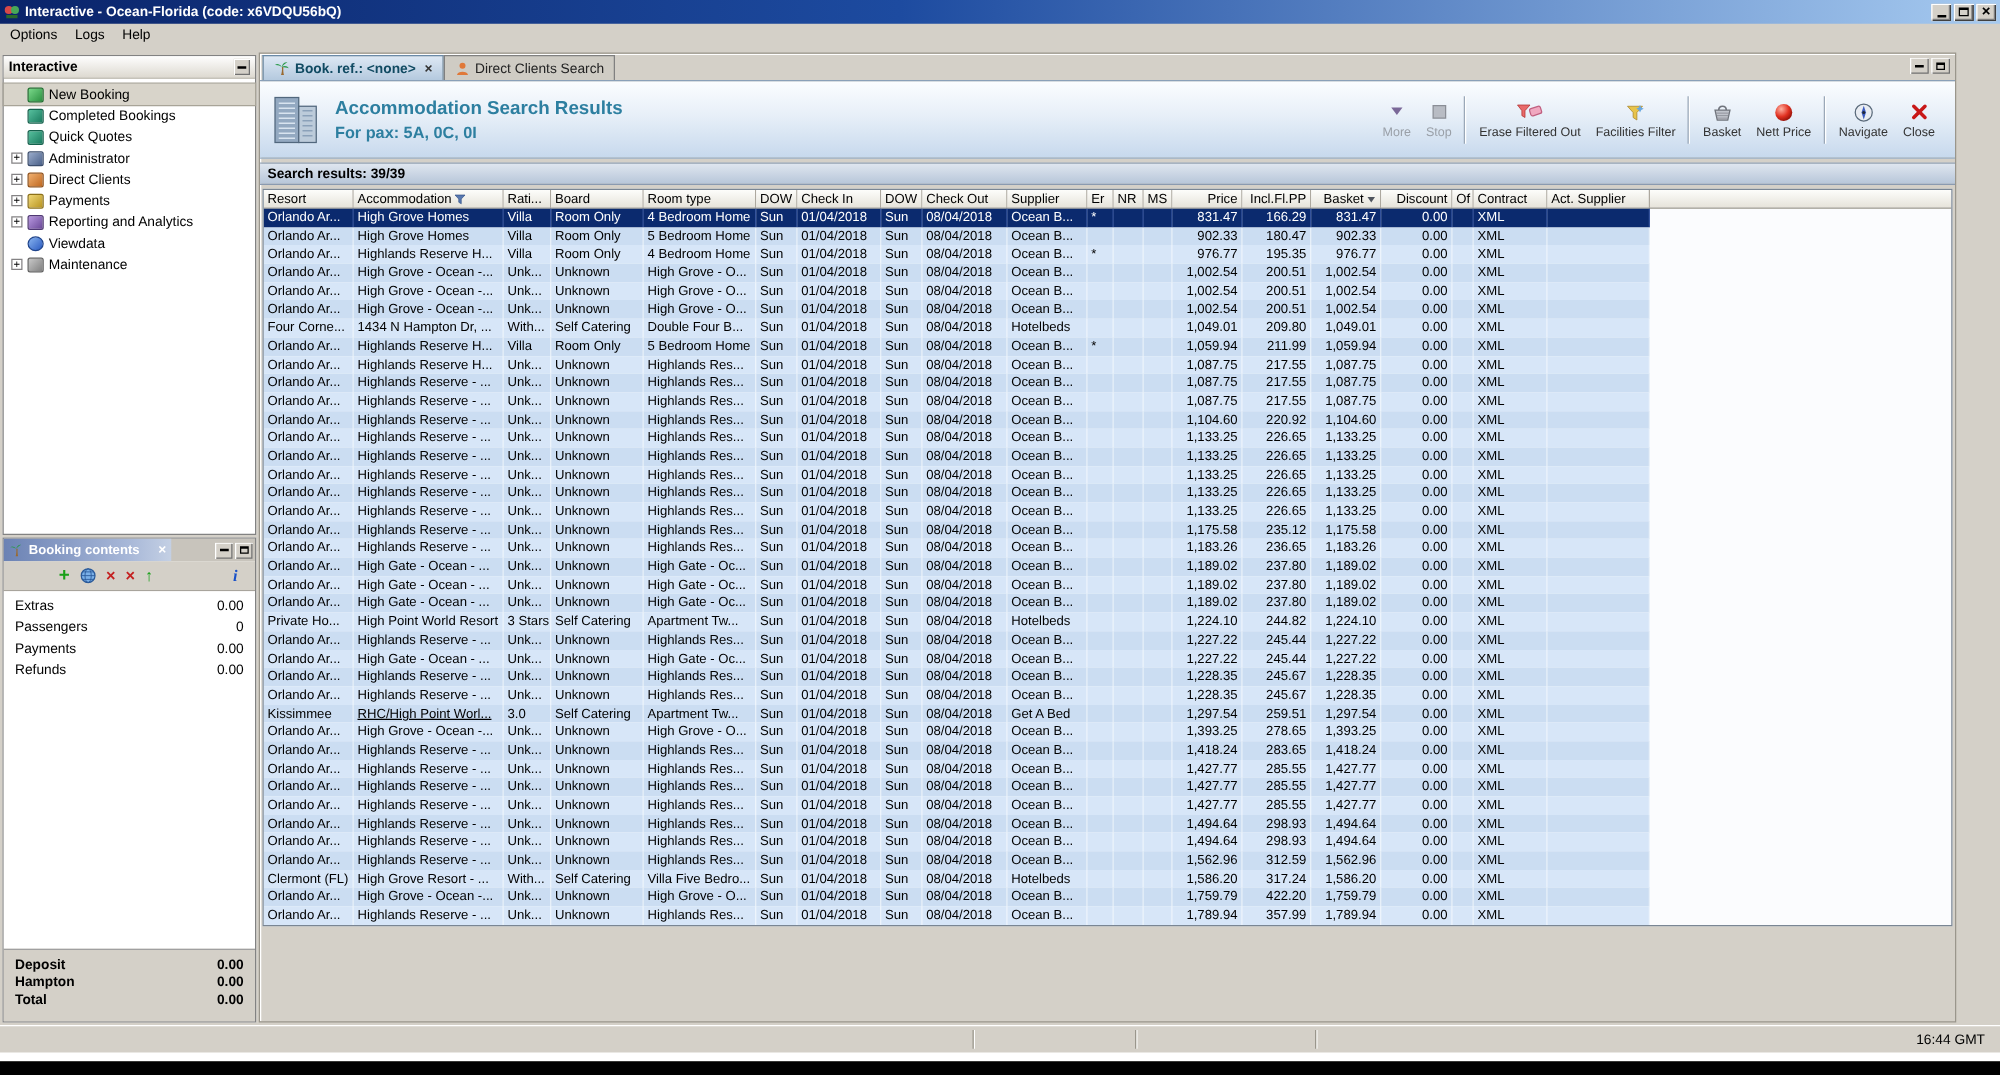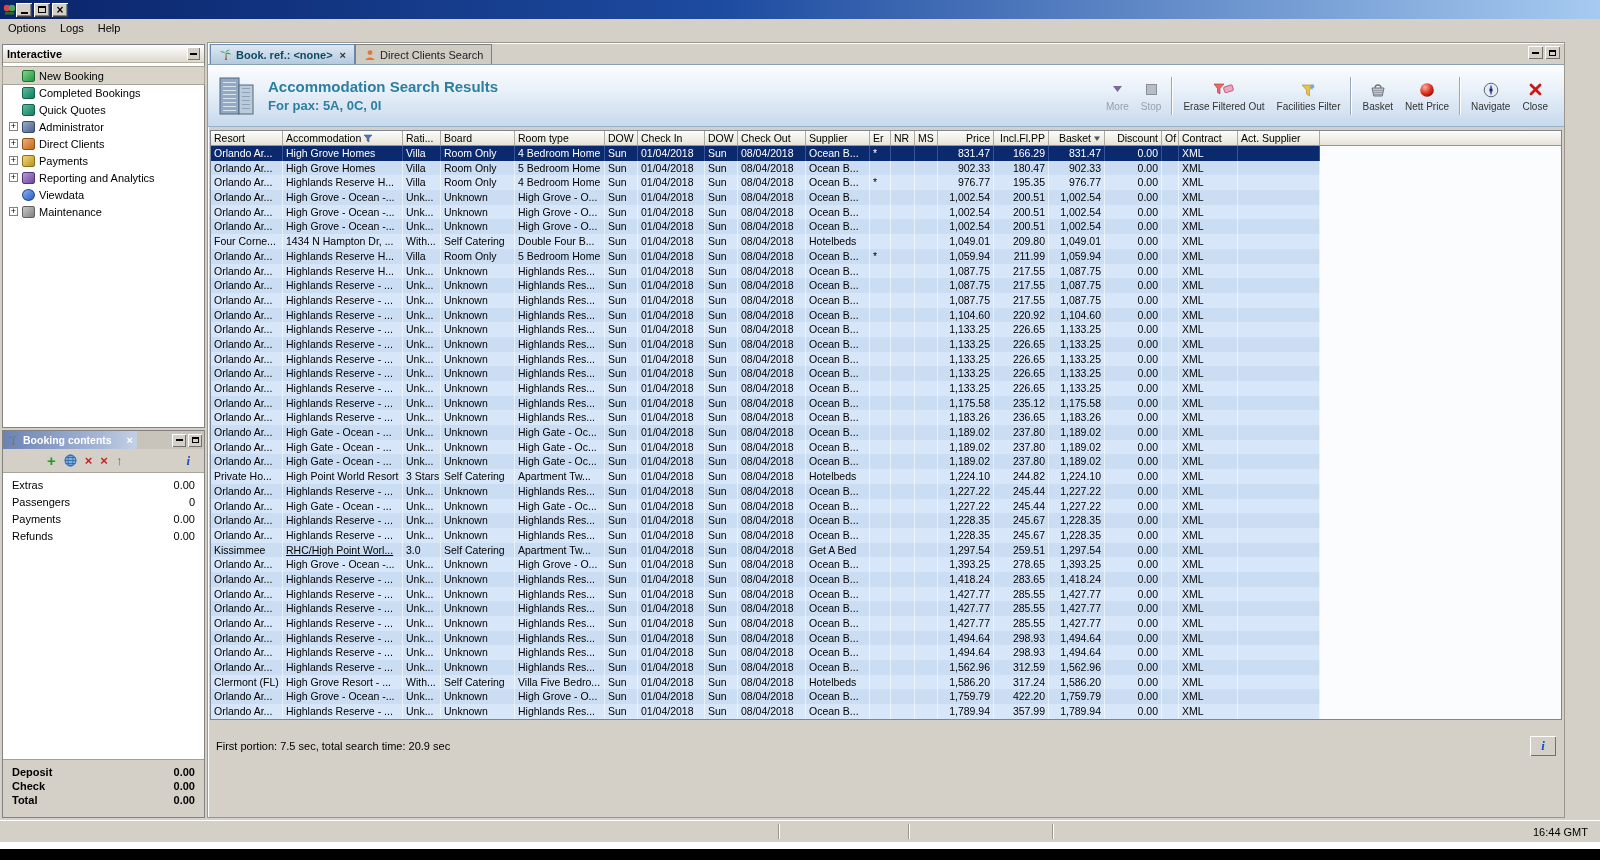--- a/index.html
+++ b/index.html
@@ -152,20 +152,21 @@
 <body>
 
 <div class="titlebar" data-name="title-bar">
   <span class="ic" data-name="app-icon">
       <svg width="13" height="13">
         <circle cx="4" cy="5" r="3.2" fill="#d84848"></circle>
         <circle cx="9" cy="5" r="3.2" fill="#48a858"></circle>
         <rect x="2" y="9" width="9" height="2.6" fill="#2a6a2a"></rect>
       </svg>
     </span>
+  <span class="t-text" data-name="window-title">Interactive - Ocean-Florida (code: x6VDQU56bQ)</span>
   <div class="winbtns">
     <div class="winbtn" data-name="minimize-button">
         <span class="glyph-min" data-name="minimize-icon"></span>
       </div>
     <div class="winbtn" data-name="maximize-button">
         <span class="glyph-max" data-name="maximize-icon"></span>
       </div>
     <div class="winbtn" data-name="close-window-button">
         <span class="glyph-x" data-name="close-icon"></span>
       </div>
@@ -296,21 +297,21 @@
           <span class="bk-label" data-name="booking-row-label">Refunds</span>
           <span class="bk-value" data-name="booking-row-value">0.00</span>
         </div>
       </div>
     <div class="bk-totals" data-name="booking-contents-totals">
         <div class="bk-total-row" data-name="booking-total-row">
           <span class="bk-label" data-name="booking-total-label">Deposit</span>
           <span class="bk-value" data-name="booking-total-value">0.00</span>
         </div>
         <div class="bk-total-row" data-name="booking-total-row">
-          <span class="bk-label" data-name="booking-total-label">Check</span>
+          <span class="bk-label" data-name="booking-total-label">Hampton</span>
           <span class="bk-value" data-name="booking-total-value">0.00</span>
         </div>
         <div class="bk-total-row" data-name="booking-total-row">
           <span class="bk-label" data-name="booking-total-label">Total</span>
           <span class="bk-value" data-name="booking-total-value">0.00</span>
         </div>
       </div>
   </div>
 </div>
 
@@ -437,20 +438,23 @@
           <span class="ic" data-name="close-icon">
             <svg width="15" height="15">
               <path d="M3 3l9 9M12 3l-9 9" stroke="#c81818" stroke-width="2.8" stroke-linecap="round"></path>
             </svg>
           </span>
           <div class="tool-label" data-name="toolbar-button-label">Close</div>
         </div>
       </div>
   </div>
 
+  <div class="results-bar" data-name="results-bar">
+    <span data-name="results-count">Search results: 39/39</span>
+  </div>
 
   <div class="grid-wrap" data-name="results-grid">
     <div class="grid-header" data-name="grid-header">
         <div class="h-cell" data-name="column-header-resort-0" style="width: 72px; min-width: 72px;">
           <span data-name="column-header-label">Resort</span>
         </div>
         <div class="h-cell" data-name="column-header-accommodation-1" style="width: 120px; min-width: 120px;">
           <span data-name="column-header-label">Accommodation</span>
           <span class="ic" data-name="filter-funnel-icon">
             <svg width="10" height="9">
@@ -1374,24 +1378,20 @@
           <div class="t-cell right" data-name="table-cell" style="width: 55px; min-width: 55px;">357.99</div>
           <div class="t-cell right" data-name="table-cell" style="width: 56px; min-width: 56px;">1,789.94</div>
           <div class="t-cell right" data-name="table-cell" style="width: 57px; min-width: 57px;">0.00</div>
           <div class="t-cell" data-name="table-cell" style="width: 17px; min-width: 17px;"></div>
           <div class="t-cell" data-name="table-cell" style="width: 59px; min-width: 59px;">XML</div>
           <div class="t-cell" data-name="table-cell" style="width: 82px; min-width: 82px;"></div>
         </div>
       </div>
   </div>
 
-  <div class="status-line" data-name="search-status-line">
-    <span data-name="search-timing">First portion: 7.5 sec, total search time: 20.9 sec</span>
-    <span class="info-button" data-name="info-button"></span>
-  </div>
 
 </div>
 
 <div class="statusbar" data-name="status-bar">
   <span class="sb-left"></span>
   <span class="sb-sep" data-name="statusbar-divider"></span>
   <span class="sb-item" data-name="statusbar-user">User: 446 - Clark Silk</span>
   <span class="sb-sep" data-name="statusbar-divider"></span>
   <span class="sb-item" data-name="statusbar-retailer">Retailer: 'Ocean-Florida'</span>
   <span class="sb-sep" data-name="statusbar-divider"></span>

